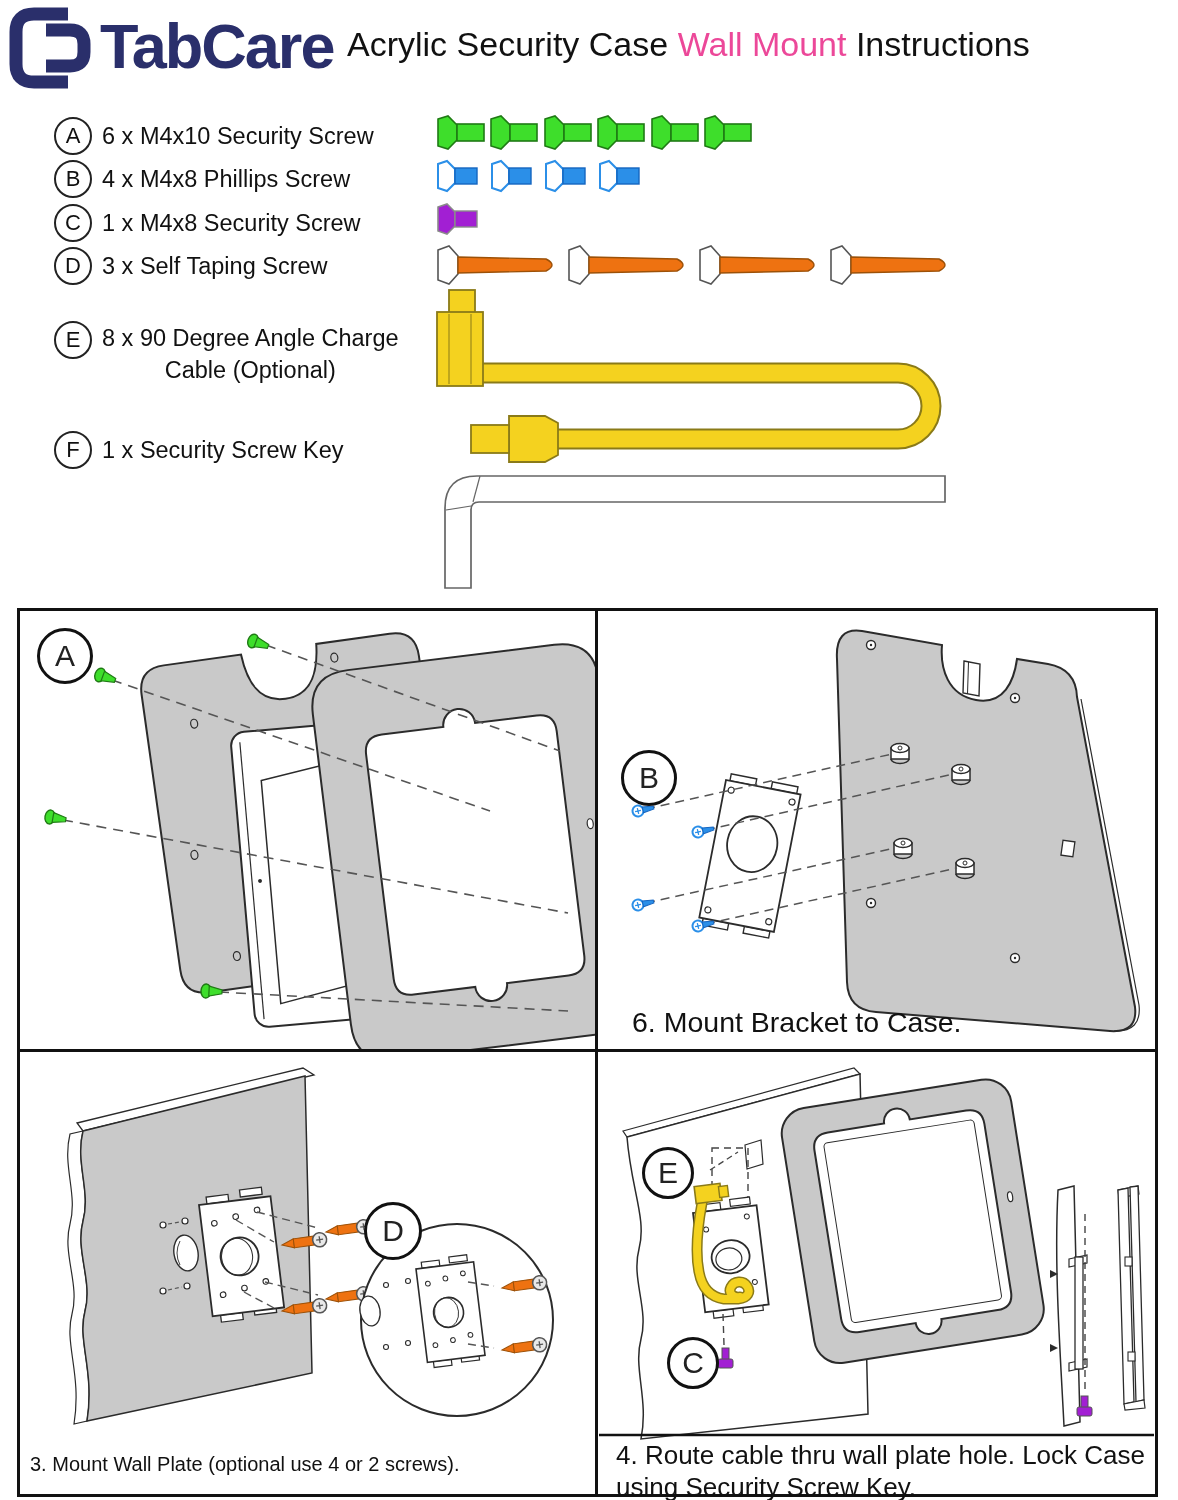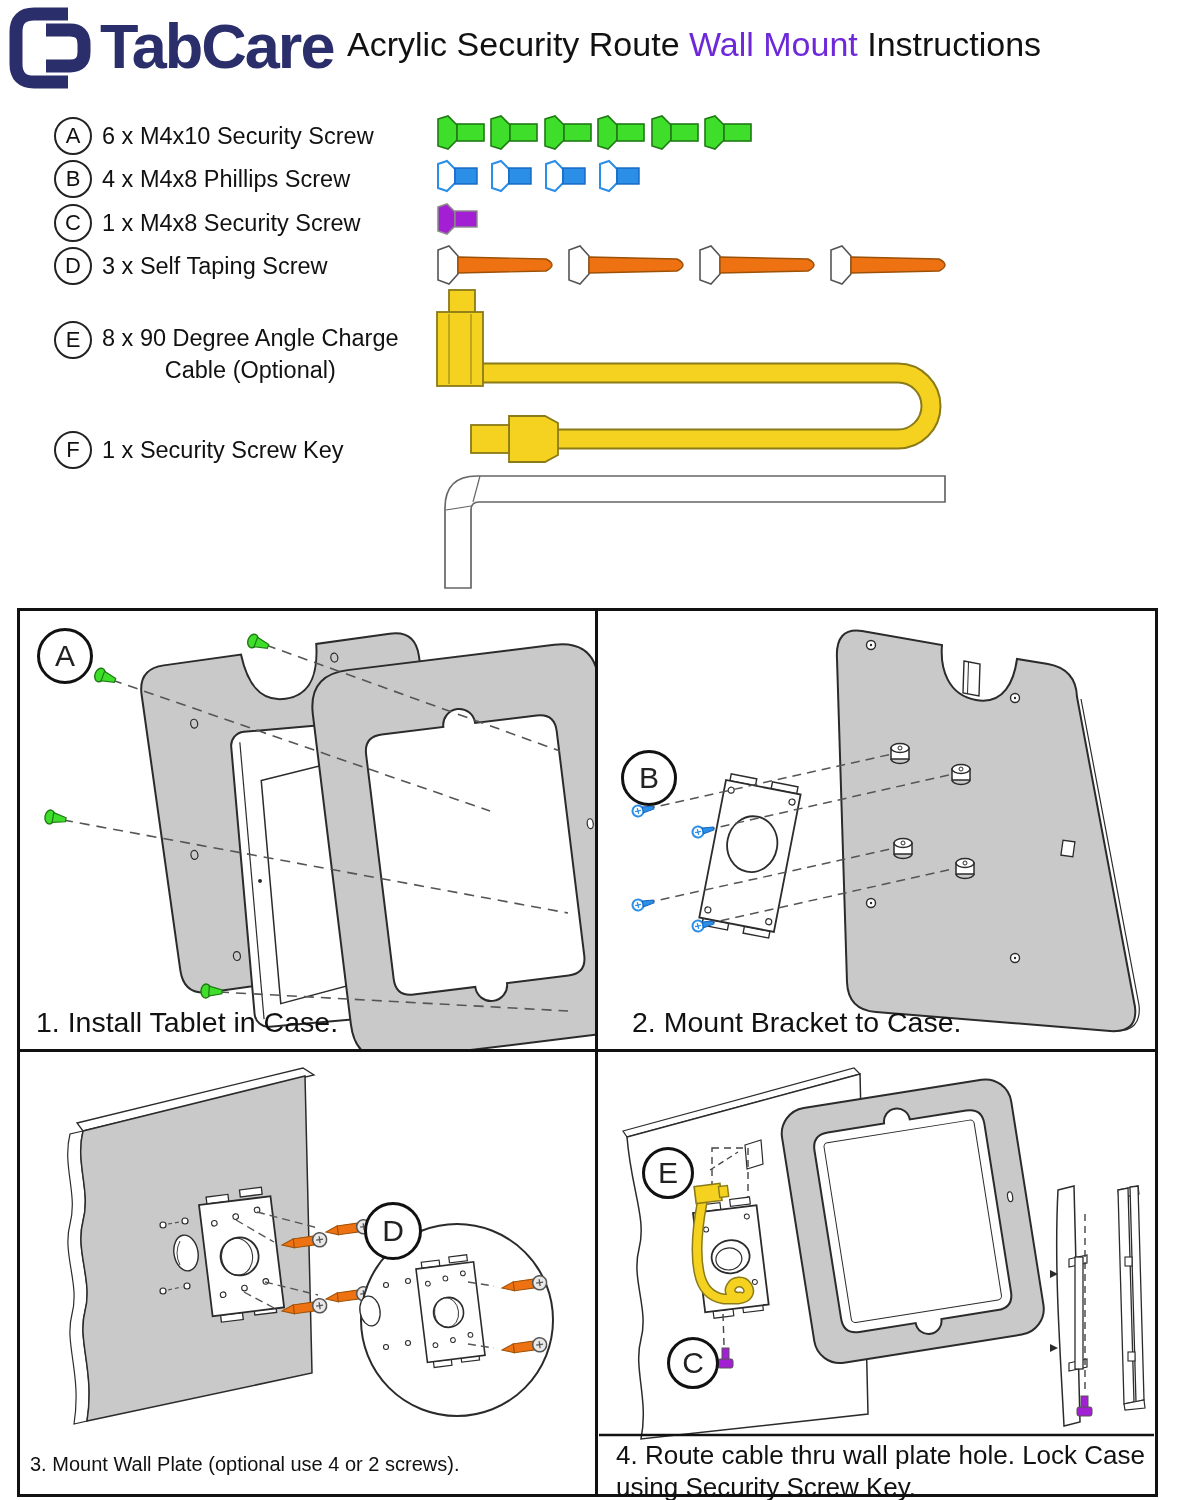--- a/index.html
+++ b/index.html
@@ -3,21 +3,21 @@
 <meta charset="utf-8">
 <style>
   html,body{margin:0;padding:0;background:#fff;}
   #page{position:relative;width:1178px;height:1500px;background:#fff;overflow:hidden;
         font-family:"Liberation Sans", sans-serif;color:#111;}
   .abs{position:absolute;}
   
   #brand-word{position:absolute;left:100px;top:10px;font-size:63px;font-weight:bold;
               color:#2A2F6B;letter-spacing:-2px;}
   #title{position:absolute;left:347px;top:25px;font-size:34px;color:#111;white-space:nowrap;}
-  #title .hl{color:#6d28d9;}
+  #title .hl{color:#ec4899;}
   
   .pcircle{position:absolute;left:54px;width:34px;height:34px;border:2.5px solid #222;
            border-radius:50%;font-size:22px;display:flex;align-items:center;justify-content:center;}
   .plabel{position:absolute;left:102px;font-size:23.5px;white-space:pre-line;line-height:1.36;text-align:center;}
   
   #grid{position:absolute;left:17px;top:608px;width:1141px;height:889px;
         border:3px solid #111;box-sizing:border-box;}
   .divider{position:absolute;background:#111;}
   .panel{position:absolute;}
   .badge{position:absolute;border:3px solid #111;border-radius:50%;background:#fff;
@@ -27,21 +27,21 @@
 </head>
 <body>
 
 <div id="page">
 
   <svg class="abs" style="left:8px;top:6px" width="92" height="84" viewBox="0 0 92 84">
     <path d="M 60 8 L 26 8 Q 8 8 8 26 L 8 58 Q 8 76 26 76 L 60 76" fill="none" stroke="#2A2F6B" stroke-width="13"></path>
     <path d="M 38 24 L 62 24 Q 76 24 76 38 L 76 46 Q 76 60 62 60 L 38 60" fill="none" stroke="#2A2F6B" stroke-width="13"></path>
   </svg>
   <div id="brand-word">TabCare</div>
-  <div id="title"><span>Acrylic Security Route </span><span class="hl">Wall Mount</span><span> Instructions</span></div>
+  <div id="title"><span>Acrylic Security Case </span><span class="hl">Wall Mount</span><span> Instructions</span></div>
 
   <div class="pcircle" style="top:117px">A</div>
   <div class="pcircle" style="top:160px">B</div>
   <div class="pcircle" style="top:204px">C</div>
   <div class="pcircle" style="top:247px">D</div>
   <div class="pcircle" style="top:321px">E</div>
   <div class="pcircle" style="top:431px">F</div>
 
   <div class="plabel" style="top:121px">6 x M4x10 Security Screw</div>
   <div class="plabel" style="top:164px">4 x M4x8 Phillips Screw</div>
@@ -154,21 +154,20 @@
         <path d="M 199 381 L 548 400"></path>
       </g>
       <g>
         <use href="#gs1" transform="translate(233,30) rotate(20)"></use>
         <use href="#gs1" transform="translate(80,64) rotate(20)"></use>
         <use href="#gs1" transform="translate(30,206) rotate(10)"></use>
         <use href="#gs1" transform="translate(186,380) rotate(3)"></use>
       </g>
     </svg>
     <div class="badge" style="left:17px;top:17px;width:50px;height:50px">A</div>
-    <div class="caption" style="left:16px;top:394px">1. Install Tablet in Case.</div>
   </div>
 
   <div class="panel" style="left:598px;top:611px;width:557px;height:438px">
     <svg width="557" height="438">
       <defs>
         <g id="bs2">
             <circle r="5.5" fill="#fff" stroke="#2B8FE8" stroke-width="2"></circle>
                     <path d="M -3 0 H 3 M 0 -3 V 3" stroke="#2B8FE8" stroke-width="1.3" fill="none"></path>
                     <path d="M 5 -3 L 16 -1.5 L 16 1.5 L 5 3 Z" fill="#2B8FE8" stroke="#1565C0" stroke-width="1"></path>
           </g>
@@ -219,21 +218,21 @@
           <path d="M 108 313 L 359 257"></path>
       </g>
       <g>
         <use href="#bs2" transform="translate(40,200) rotate(-13)"></use>
         <use href="#bs2" transform="translate(100,221) rotate(-13)"></use>
         <use href="#bs2" transform="translate(40,294) rotate(-13)"></use>
         <use href="#bs2" transform="translate(100,315) rotate(-13)"></use>
       </g>
     </svg>
     <div class="badge" style="left:23px;top:139px;width:50px;height:50px">B</div>
-    <div class="caption" style="left:34px;top:394px">2. Mount Bracket to Case.</div>
+    <div class="caption" style="left:34px;top:394px">6. Mount Bracket to Case.</div>
   </div>
 
   <div class="panel" style="left:20px;top:1052px;width:575px;height:442px">
     <svg width="575" height="442">
       <defs>
         <g id="os3">
             <path d="M 0 0 L 12 -4.5 L 12 4.5 Z" fill="#EE7211" stroke="#9c5108" stroke-width="1"></path>
                     <rect x="12" y="-4.5" width="20" height="9" fill="#EE7211" stroke="#9c5108" stroke-width="1"></rect>
                     <circle cx="38" cy="0" r="7" fill="#e9e9e9" stroke="#555" stroke-width="1.5"></circle>
                     <path d="M 34.5 0 H 41.5 M 38 -3.5 V 3.5" stroke="#555" stroke-width="1.3" fill="none"></path>

